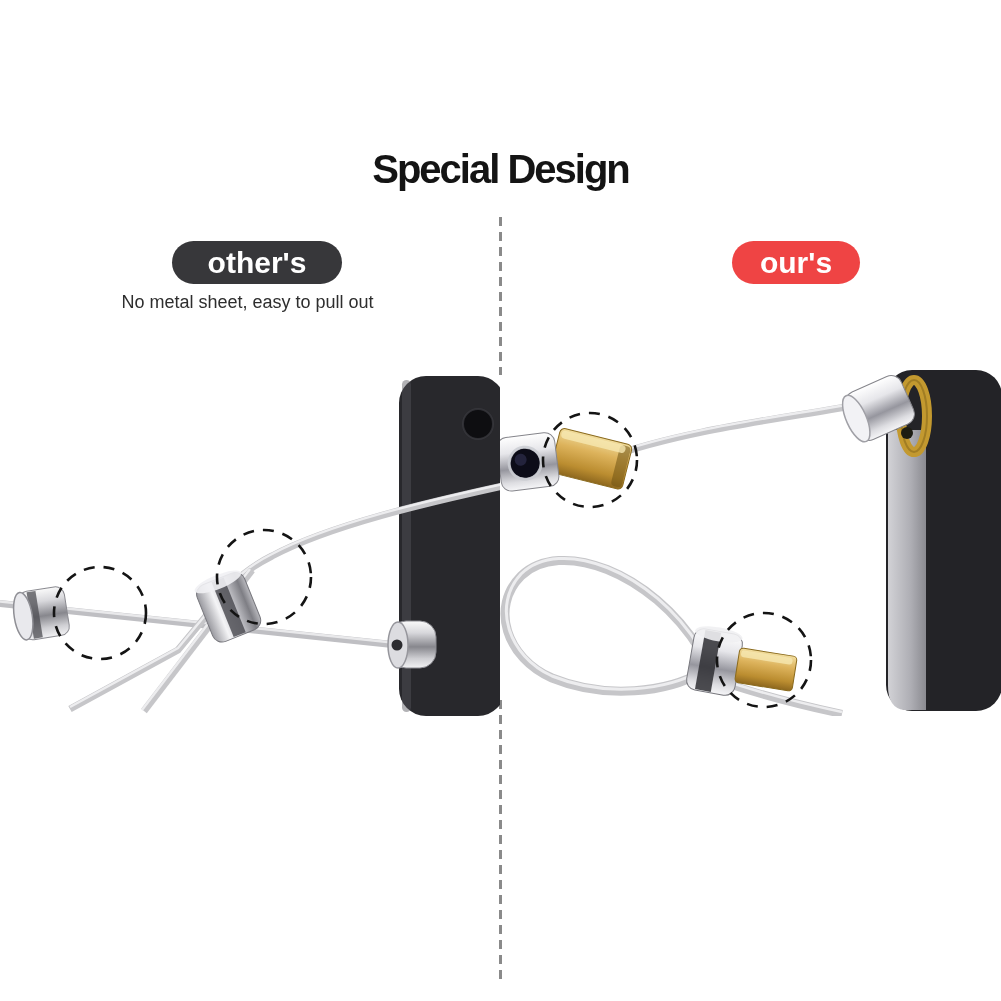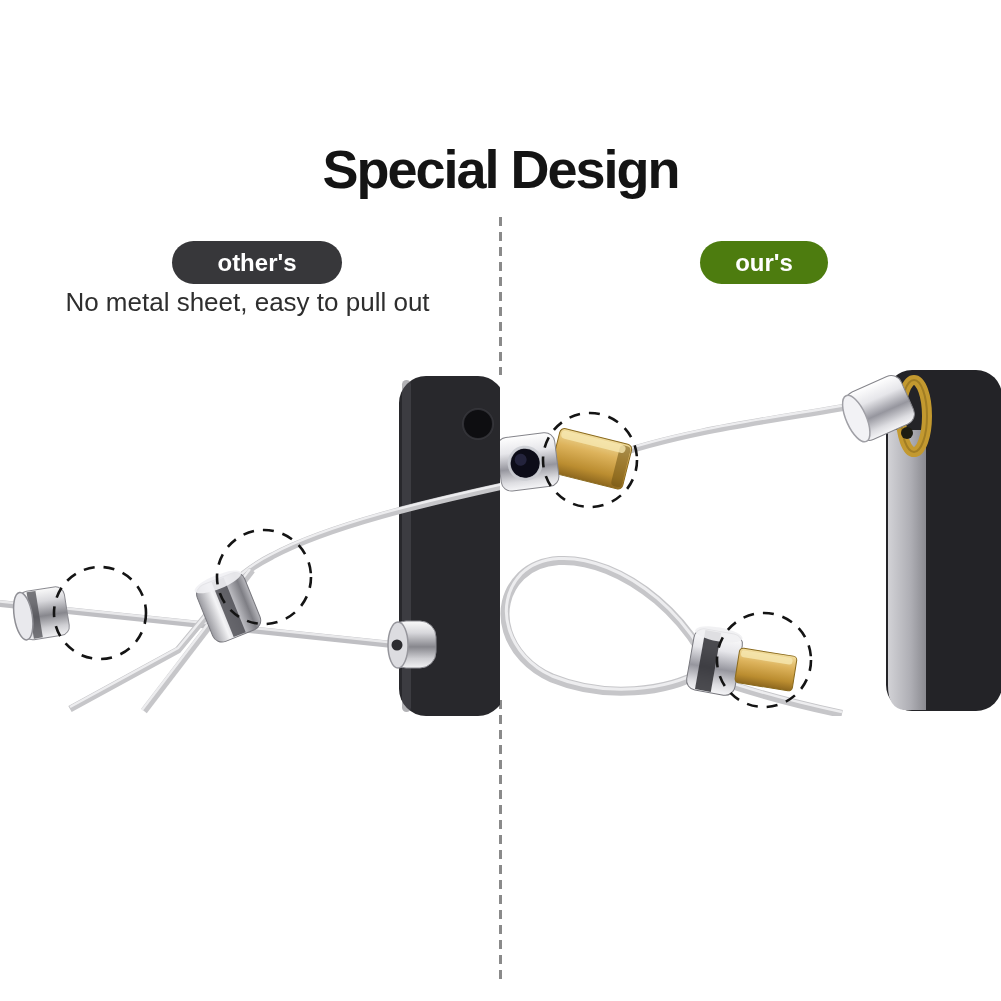--- a/index.html
+++ b/index.html
@@ -2,39 +2,39 @@
 <html><head>
 <meta charset="utf-8">
 <style>
   html,body { margin:0; padding:0; background:#ffffff; }
   .canvas {
     position:relative; width:1001px; height:1001px; background:#ffffff;
     font-family:"Liberation Sans", sans-serif; overflow:hidden;
   }
   .title {
     position:absolute; top:139px; left:20px; width:961px;
-    text-align:center; font-size:54px; font-weight:700; letter-spacing:-2px;
+    text-align:center; font-size:40px; font-weight:700; letter-spacing:-2px;
     color:#141414; margin:0; line-height:60px;
   }
   .divider-seg {
     position:absolute; left:499px; width:3px;
     background:repeating-linear-gradient(to bottom, #8a8a8a 0 9px, transparent 9px 15px);
   }
   #divider-top { top:217px; height:158px; }
   #divider-bottom { top:700px; height:284px; }
   .badge {
     position:absolute; top:241px; height:43px; border-radius:22px;
-    color:#ffffff; font-weight:700; font-size:24px;
+    color:#ffffff; font-weight:700; font-size:30px;
     display:flex; align-items:center; justify-content:center;
   }
   .badge-left { left:172px; width:170px; background:#37373a; }
-  .badge-right { left:700px; width:128px; background:#4d7c0f; }
+  .badge-right { left:732px; width:128px; background:#ef4444; }
   .desc {
     position:absolute; top:288px; text-align:center;
-    font-size:26px; line-height:28px; color:#2e2e2e;
+    font-size:18px; line-height:28px; color:#2e2e2e;
   }
   .desc-left { left:30px; width:435px; }
   .desc-right { left:533px; width:434px; }
   .photo { position:absolute; }
   #photo-left { left:0; top:370px; }
   #photo-right { left:500px; top:368px; }
 </style>
 </head>
 <body>
 

